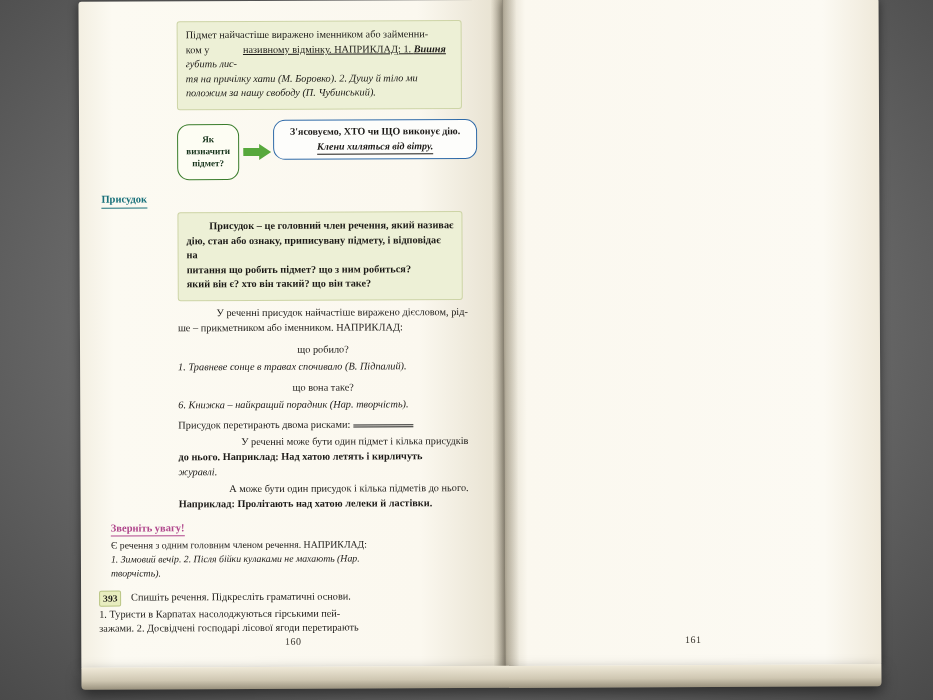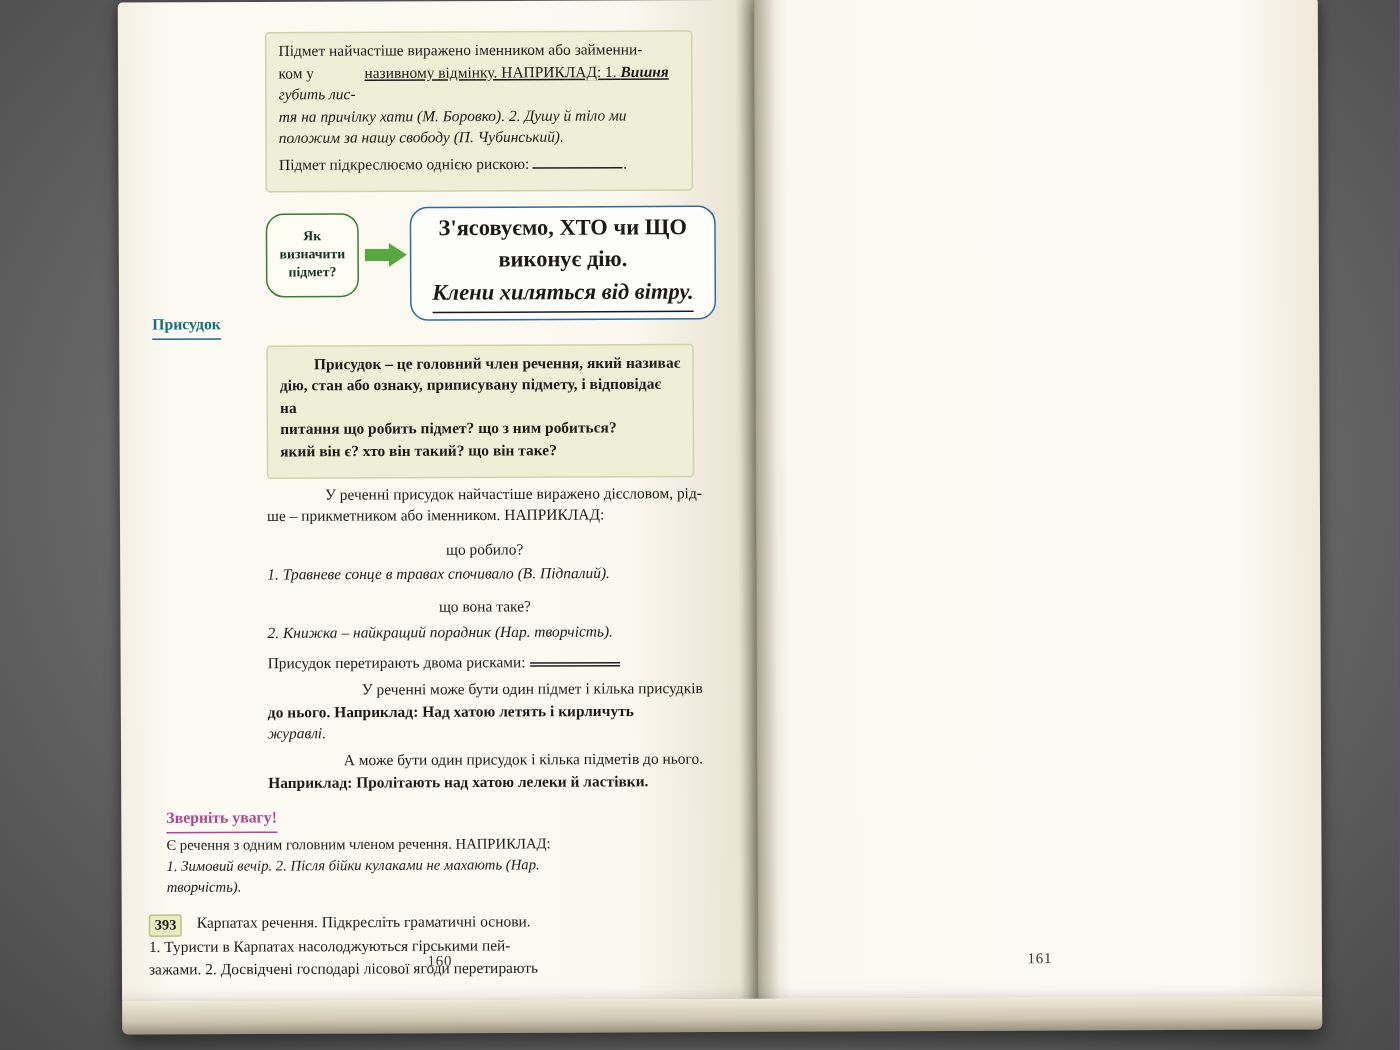--- a/index.html
+++ b/index.html
@@ -3,21 +3,21 @@
 <meta charset="utf-8">
 <style>
   html,body{margin:0;padding:0;}
   body{
     width:933px;height:700px;overflow:hidden;
     background:#6d6d6d;
     font-family:"Liberation Serif", serif;
   }
   .photo{
     position:relative;width:933px;height:700px;
-    background:#6d28d9;
+    background:#c2410c;
     overflow:hidden;
   }
   
   .desk{
     position:absolute;inset:0;
     background:
       radial-gradient(ellipse at 50% 45%, #8a8a8a 0%, #6a6a6a 55%, #4a4a4a 100%);
   }
   
   .book{
@@ -89,21 +89,21 @@
     box-sizing:border-box;
   }
   .arrow{
     position:absolute;left:66px;top:24px;width:28px;height:16px;
   }
   .bubble-a{
     position:absolute;left:96px;top:0;width:204px;
     border:1.3px solid #2f6aa8;border-radius:12px;
     background:#fdfdfb;
     padding:4px 6px;box-sizing:border-box;
-    font-size:15px;line-height:1.45;text-align:center;
+    font-size:10px;line-height:1.45;text-align:center;
   }
   .bubble-a .l1{font-weight:bold;}
   .bubble-a .l2{font-style:italic;font-weight:bold;}
   .bubble-a .l3{font-style:italic;font-weight:bold;border-bottom:1px solid #1c1a17;display:inline-block;}
   .centered{text-align:center;}
   .indent{text-indent:14px;text-align:right;}
   .rule-line{
     display:inline-block;width:60px;border-bottom:1.2px solid #222;height:.7em;
   }
   .pagenum{
@@ -137,24 +137,20 @@
     <div class="page page-left">
       <div class="lp">
 
         <div class="tinted">
           <div>Підмет найчастіше виражено іменником або займенни-</div>
           <div>
             <span>ком у </span><span class="blue" style="font-weight:normal;text-decoration:underline;color:#1c1a17;margin-left:31px;">називному відмінку. НАПРИКЛАД: 1. </span><span class="ital bold ul">Вишня</span><span class="ital"> губить лис-</span>
           </div>
           <div class="ital">тя на причілку хати (М. Боровко). 2. Душу й тіло ми</div>
           <div class="ital">положим за нашу свободу (П. Чубинський).</div>
-          <div style="margin-top:3px;">
-            <span>Підмет підкреслюємо однією рискою:</span>
-            <span class="rule-line"></span>.
-          </div>
         </div>
 
         <div class="bubbles">
           <div class="bubble-q">Як визначити підмет?</div>
           <svg class="arrow" viewBox="0 0 28 16">
             <polygon points="0,4 16,4 16,0 28,8 16,16 16,12 0,12" fill="#57a83c"></polygon>
           </svg>
           <div class="bubble-a">
             <div class="l1">З'ясовуємо, ХТО чи ЩО виконує дію.</div>
             <div><span class="l3">Клени хиляться від вітру.</span></div>
@@ -173,21 +169,21 @@
         </div>
 
         <div class="narrow" style="margin-top:5px;">
           <div class="indent">У реченні присудок найчастіше виражено дієсловом, рід-</div>
           <div>ше – прикметником або іменником. НАПРИКЛАД:</div>
         </div>
 
         <div class="narrow centered" style="margin-top:8px;">що робило?</div>
         <div class="narrow ital" style="margin-top:2px;">1. Травневе сонце в травах спочивало (В. Підпалий).</div>
         <div class="narrow centered" style="margin-top:7px;">що вона таке?</div>
-        <div class="narrow ital" style="margin-top:2px;">2. Книжка – найкращий порадник (Нар. творчість).</div>
+        <div class="narrow ital" style="margin-top:2px;">6. Книжка – найкращий порадник (Нар. творчість).</div>
 
         <div class="narrow" style="margin-top:5px;">
           <span>Присудок перетирають двома рисками:</span>
           <span class="rule-line" style="border-bottom:3px double #222;"></span>
         </div>
 
         <div class="narrow" style="margin-top:3px;">
           <div class="indent">У реченні може бути один підмет і кілька присудків</div>
           <div><span class="bold">до нього. Наприклад: Над хатою летять і кирличуть</span></div>
           <div class="ital">журавлі.</div>
@@ -200,21 +196,21 @@
 
         <div style="margin-left:12px;margin-top:9px;">
           <span class="teal-label" style="color:#b0468c;border-bottom:1px solid #b0468c;">Зверніть увагу!</span>
           <div class="small" style="margin-top:2px;">Є речення з одним головним членом речення. НАПРИКЛАД:</div>
           <div class="small ital">1. Зимовий вечір. 2. Після бійки кулаками не махають (Нар.</div>
           <div class="small ital">творчість).</div>
         </div>
 
         <div class="ex" style="margin-left:0px;margin-top:10px;">
           <span class="exnum" style="left:0;">393</span>
-          <span>Карпатах речення. Підкресліть граматичні основи.</span>
+          <span>Спишіть речення. Підкресліть граматичні основи.</span>
           <div style="margin-left:-32px;margin-top:2px;">1. Туристи в Карпатах насолоджуються гірськими пей-</div>
           <div style="margin-left:-32px;">зажами. 2. Досвідчені господарі лісової ягоди перетирають</div>
         </div>
 
       </div>
       <div class="pagenum">160</div>
     </div>
 
     <div class="page page-right">
       <div class="rp">

